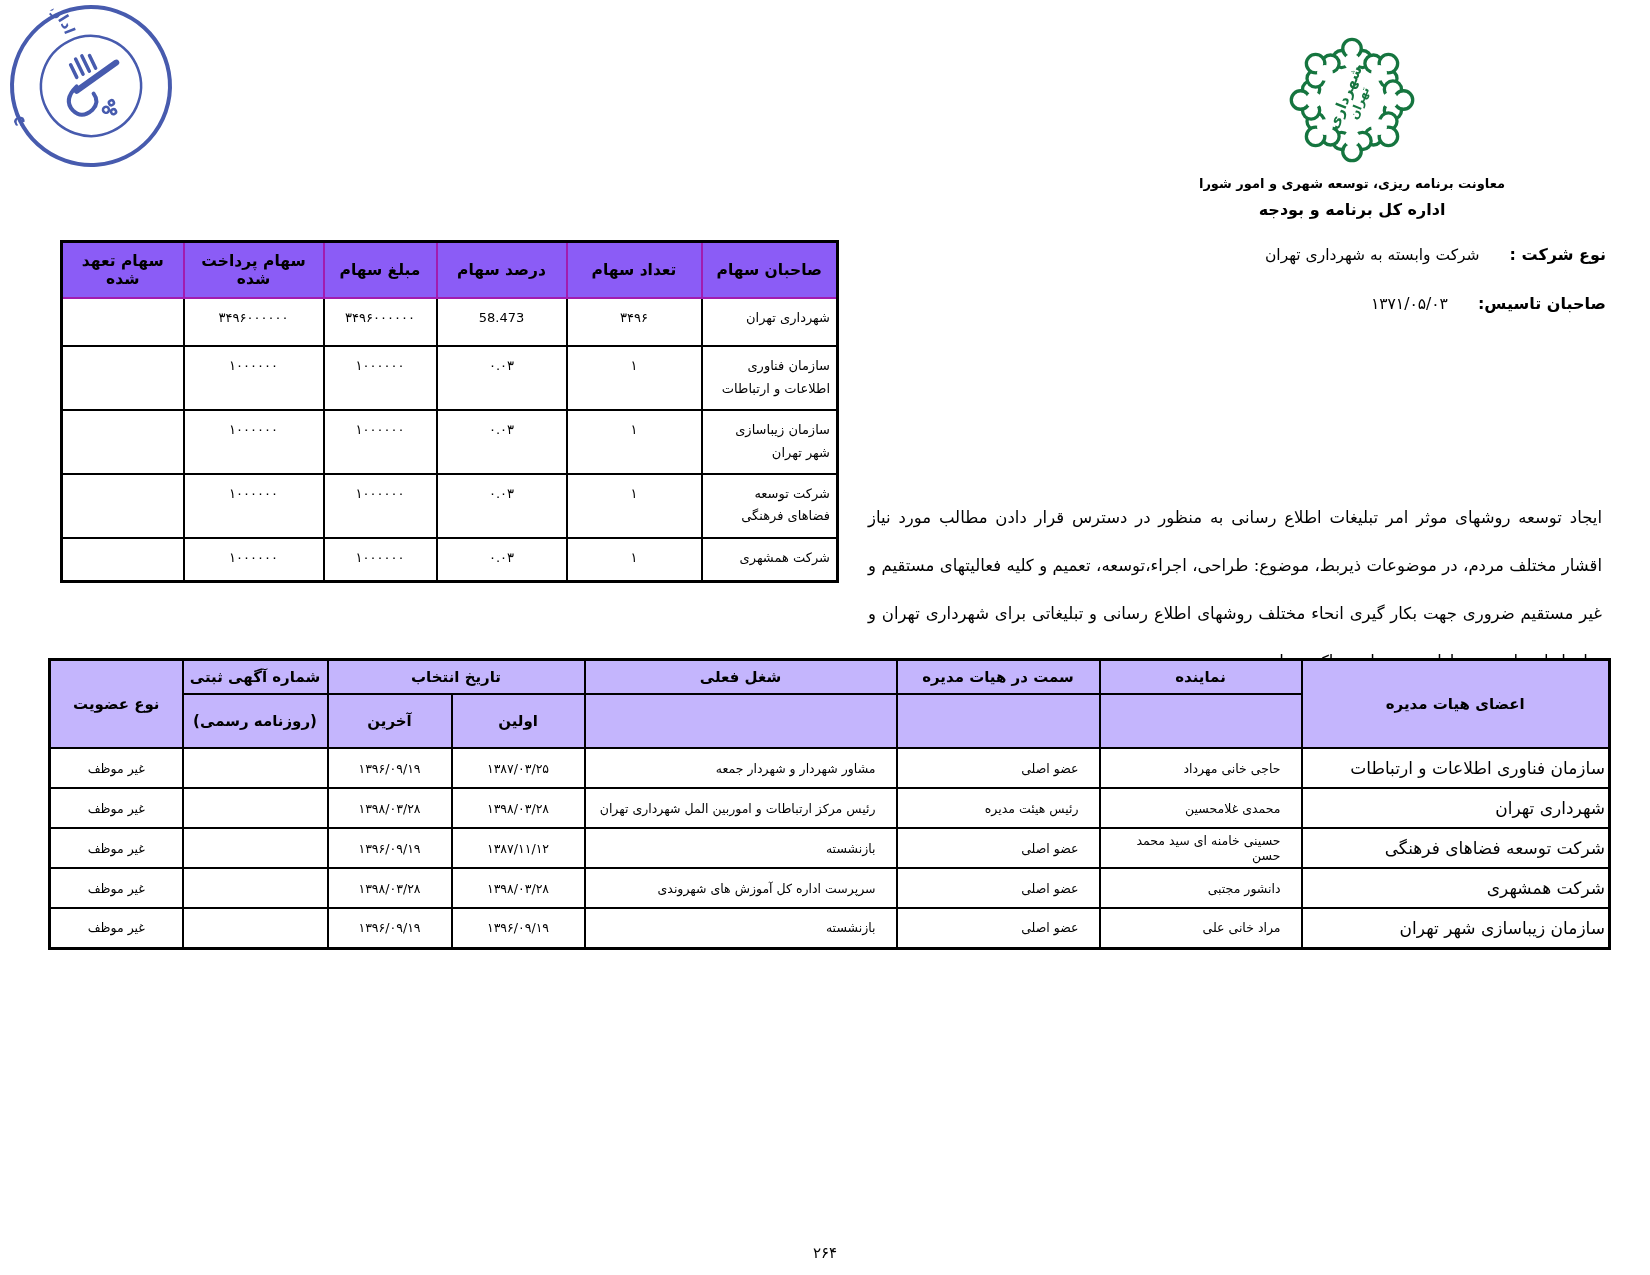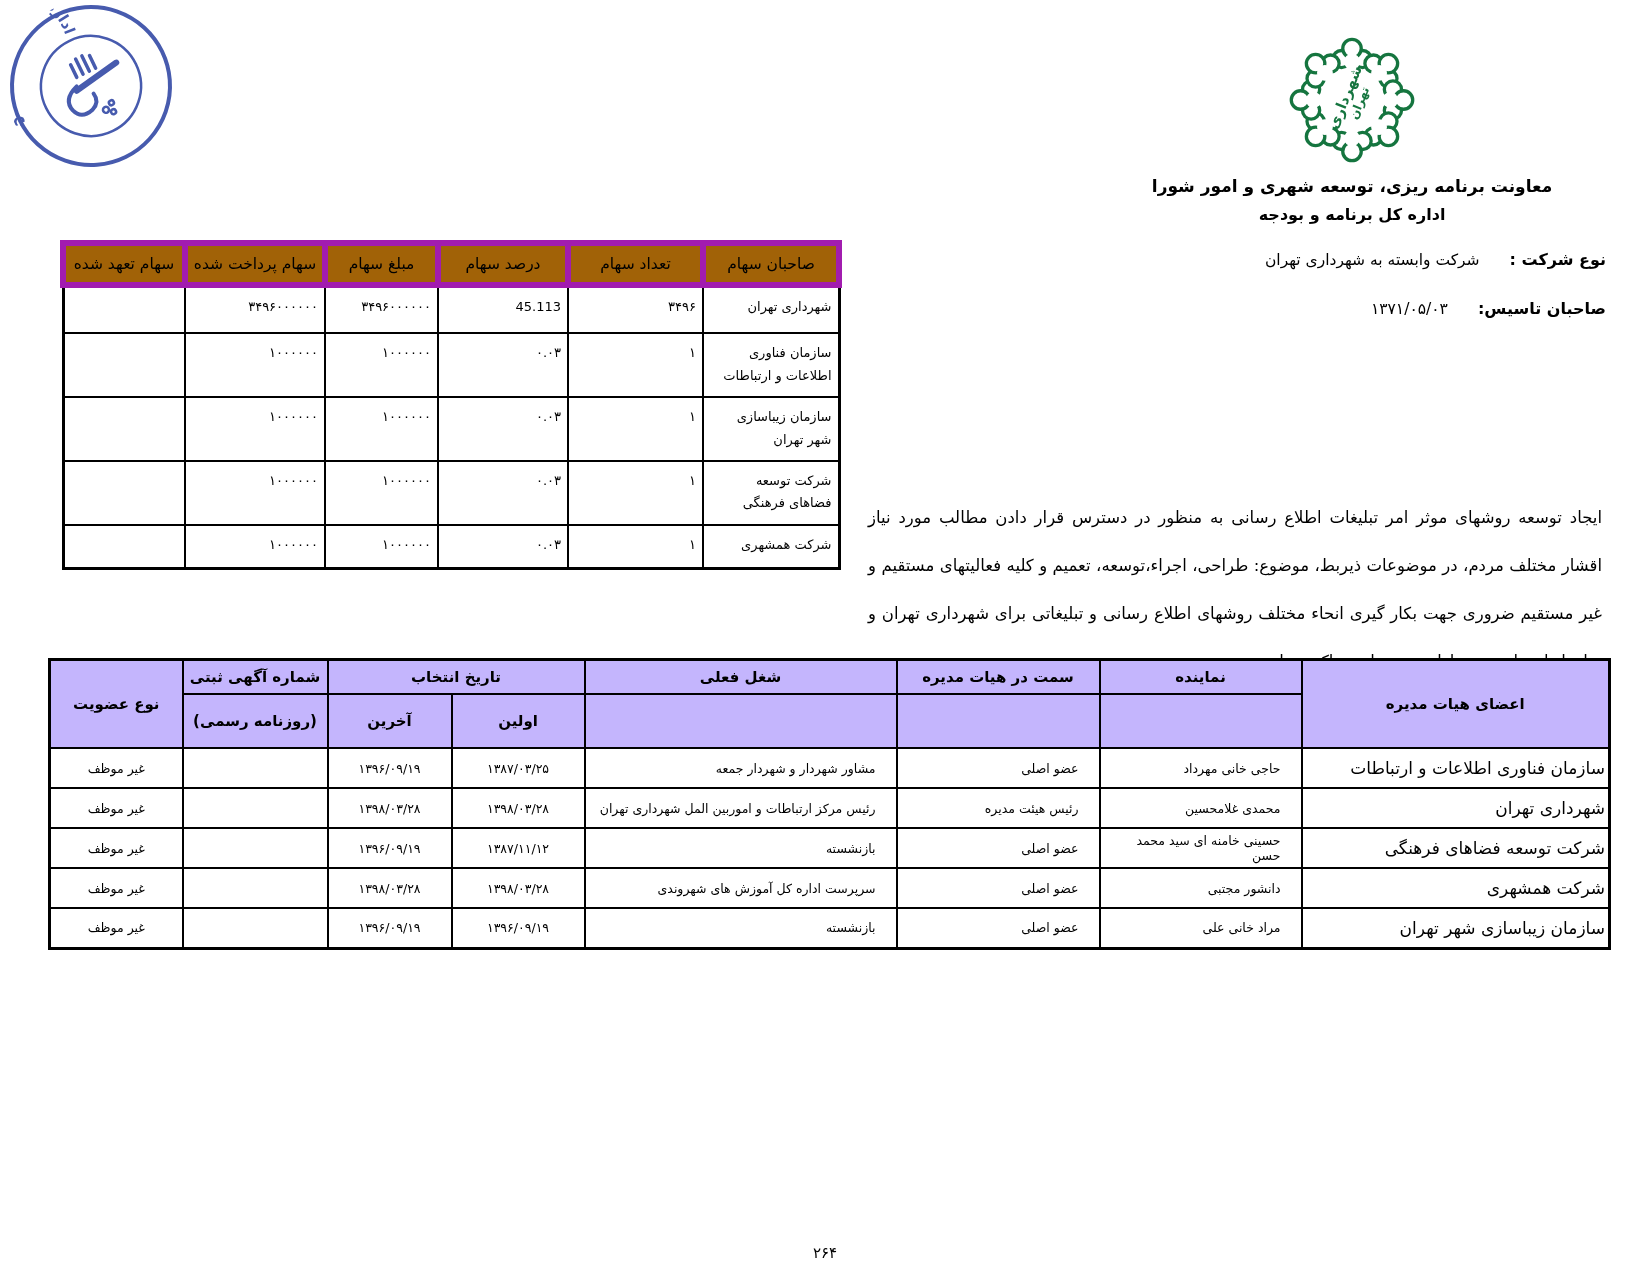--- a/index.html
+++ b/index.html
@@ -9,42 +9,42 @@
     font-family:"DejaVu Sans", sans-serif;
   }
   .abs { position:absolute; }
 
   
   .stamp { left:6px; top:0px; width:170px; height:172px; transform:rotate(-26deg); opacity:.93; }
 
   
   .brand { left:1098px; top:34px; width:508px; text-align:center; direction:rtl; }
   .brand .logo { display:block; margin:0 auto; }
-  .brand-line1 { margin-top:10px; font-size:17px; font-weight:bold; }
+  .brand-line1 { margin-top:10px; font-size:13px; font-weight:bold; }
   .brand-line2 { margin-top:9px;  font-size:16px; font-weight:bold; }
   .meta-row { display:flex; direction:rtl; justify-content:flex-start; align-items:baseline; gap:30px; }
   .meta-row.first { margin-top:26px; }
   .meta-row.second { margin-top:30px; }
   .meta-label { font-size:16px; font-weight:bold; white-space:nowrap; }
   .meta-value { font-size:15.5px; white-space:nowrap; }
 
   
   table { border-collapse:collapse; table-layout:fixed; }
 
   .shares-table { left:60px; top:240px; width:776px; direction:rtl; border:3px solid #000; }
   .shares-table th {
-    background:#a16207; border:6px solid #a21caf; font-size:15.5px; font-weight:normal;
+    background:#8b5cf6; border:2px solid #a21caf; font-size:15.5px; font-weight:bold;
     padding:9px 3px; text-align:center;
   }
   .shares-table td {
     border:2px solid #000; font-size:13px; vertical-align:top;
     padding:8px 6px; line-height:1.75; background:#fff;
   }
   .shares-table td.owner { text-align:right; }
-  .shares-table td.num   { text-align:right;border-radius:18px; }
+  .shares-table td.num   { text-align:center;border-radius:18px; }
   .shares-table tr.r1 { height:48px; }
   .shares-table tr.r2 { height:64px; }
   .shares-table tr.r3 { height:42px; }
   .shares-table tr.r4 { height:64px; }
   .shares-table tr.r5 { height:44px; }
 
   .board-table { left:48px; top:658px; width:1560px; direction:rtl; border:3px solid #000; }
   .board-table th {
     background:#c4b5fd; border:2px solid #000; font-size:15px; font-weight:bold;
     padding:7px 3px; text-align:center;
@@ -184,21 +184,21 @@
       <th>درصد سهام</th>
       <th>مبلغ سهام</th>
       <th>سهام پرداخت شده</th>
       <th>سهام تعهد شده</th>
     </tr>
   </thead>
   <tbody>
     <tr class="r1">
       <td class="owner">شهرداری تهران</td>
       <td class="num">۳۴۹۶</td>
-      <td class="num">45.113</td>
+      <td class="num">58.473</td>
       <td class="num">۳۴۹۶۰۰۰۰۰۰</td>
       <td class="num">۳۴۹۶۰۰۰۰۰۰</td>
       <td class="num"></td>
     </tr>
     <tr class="r2">
       <td class="owner">سازمان فناوری اطلاعات و ارتباطات</td>
       <td class="num">۱</td>
       <td class="num">۰.۰۳</td>
       <td class="num">۱۰۰۰۰۰۰</td>
       <td class="num">۱۰۰۰۰۰۰</td>

